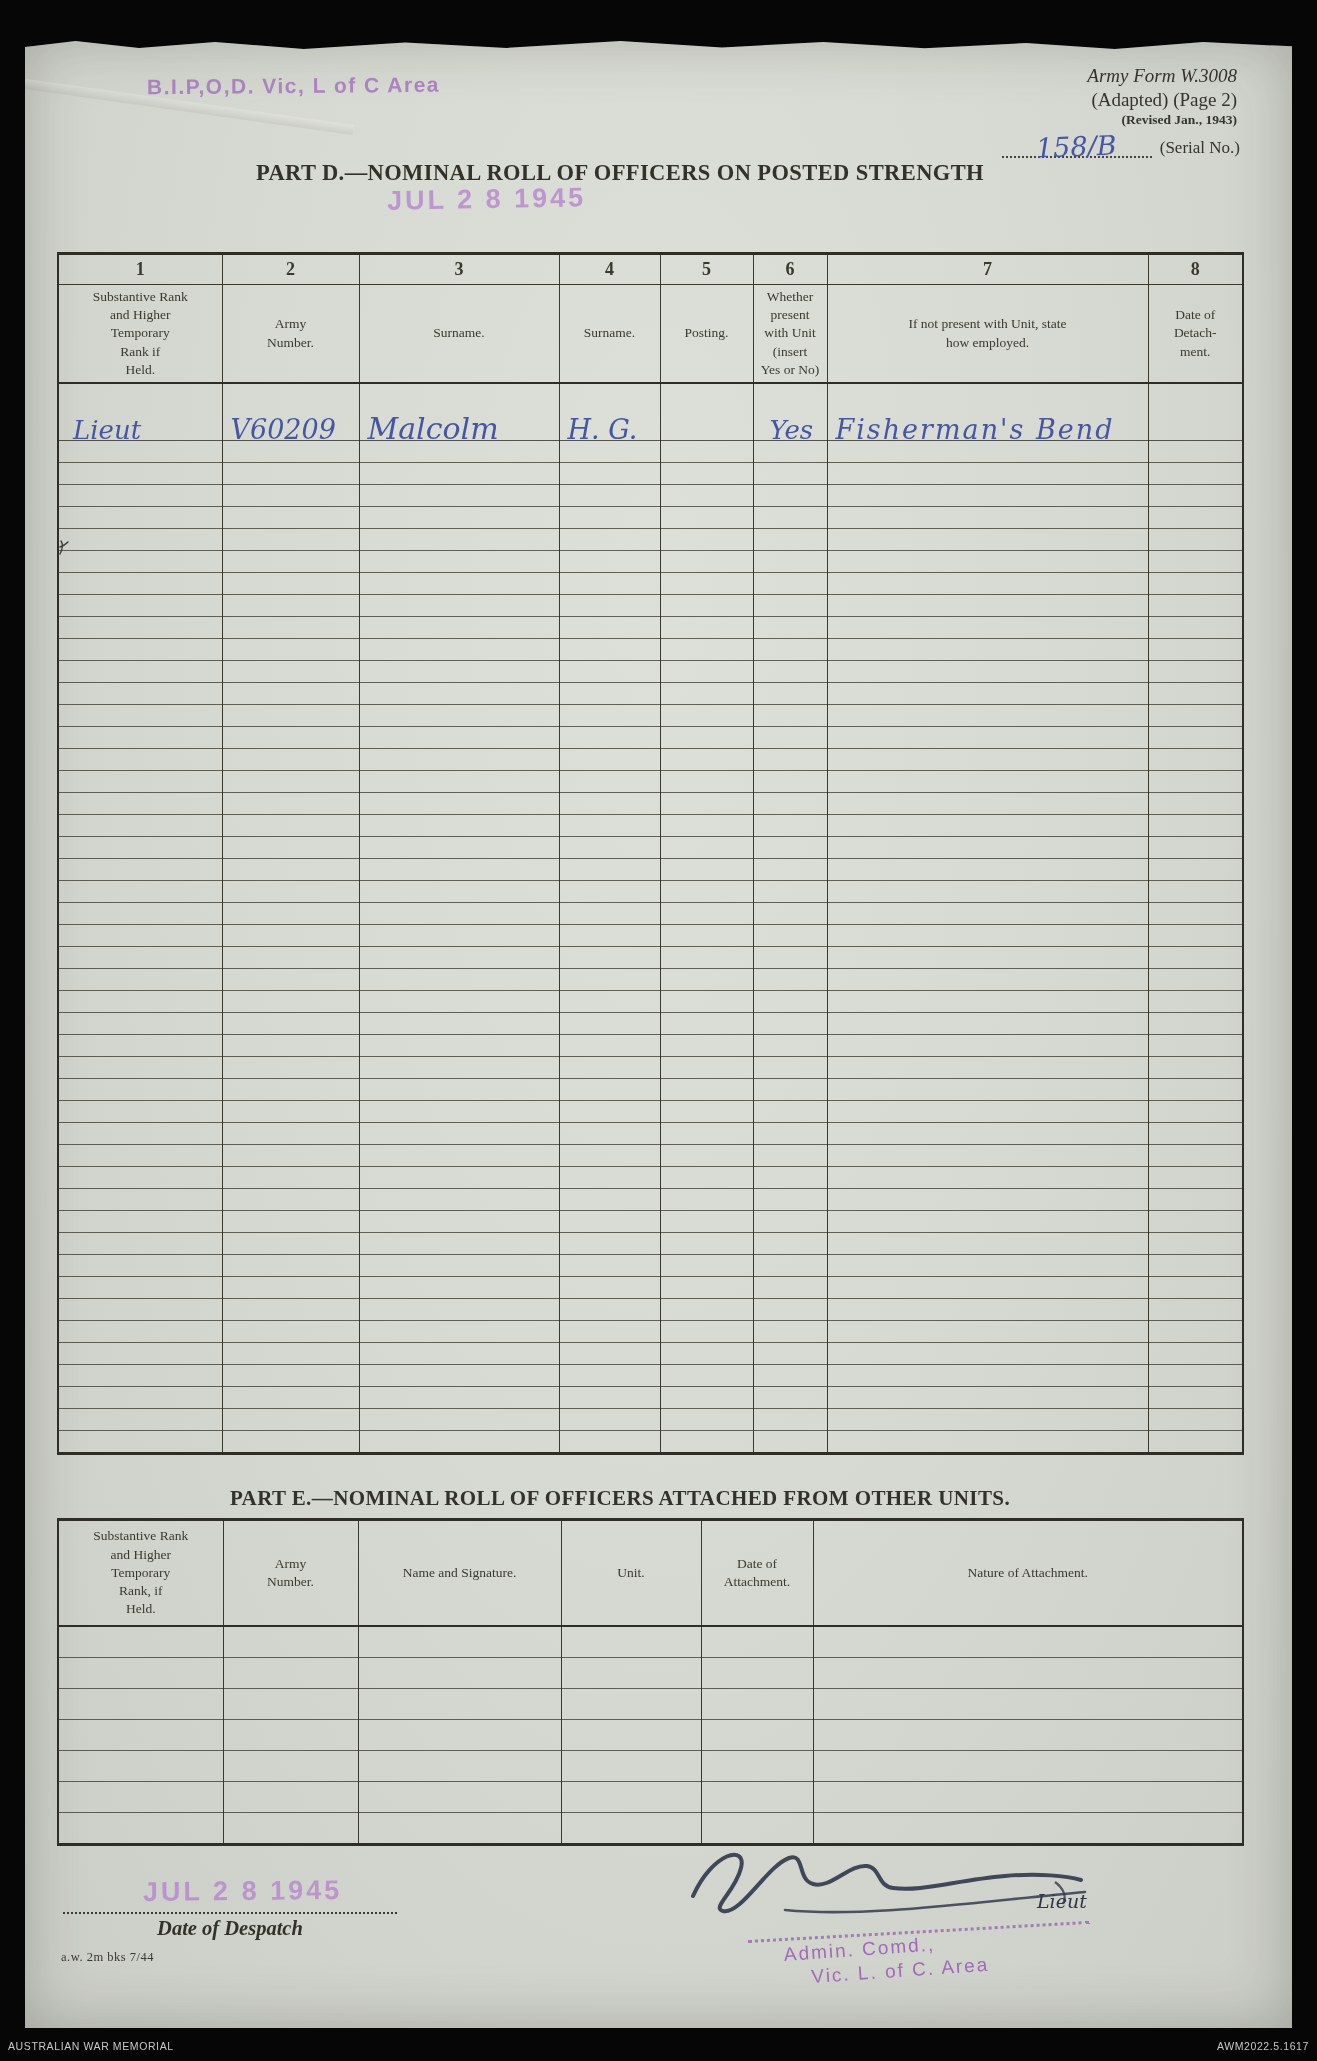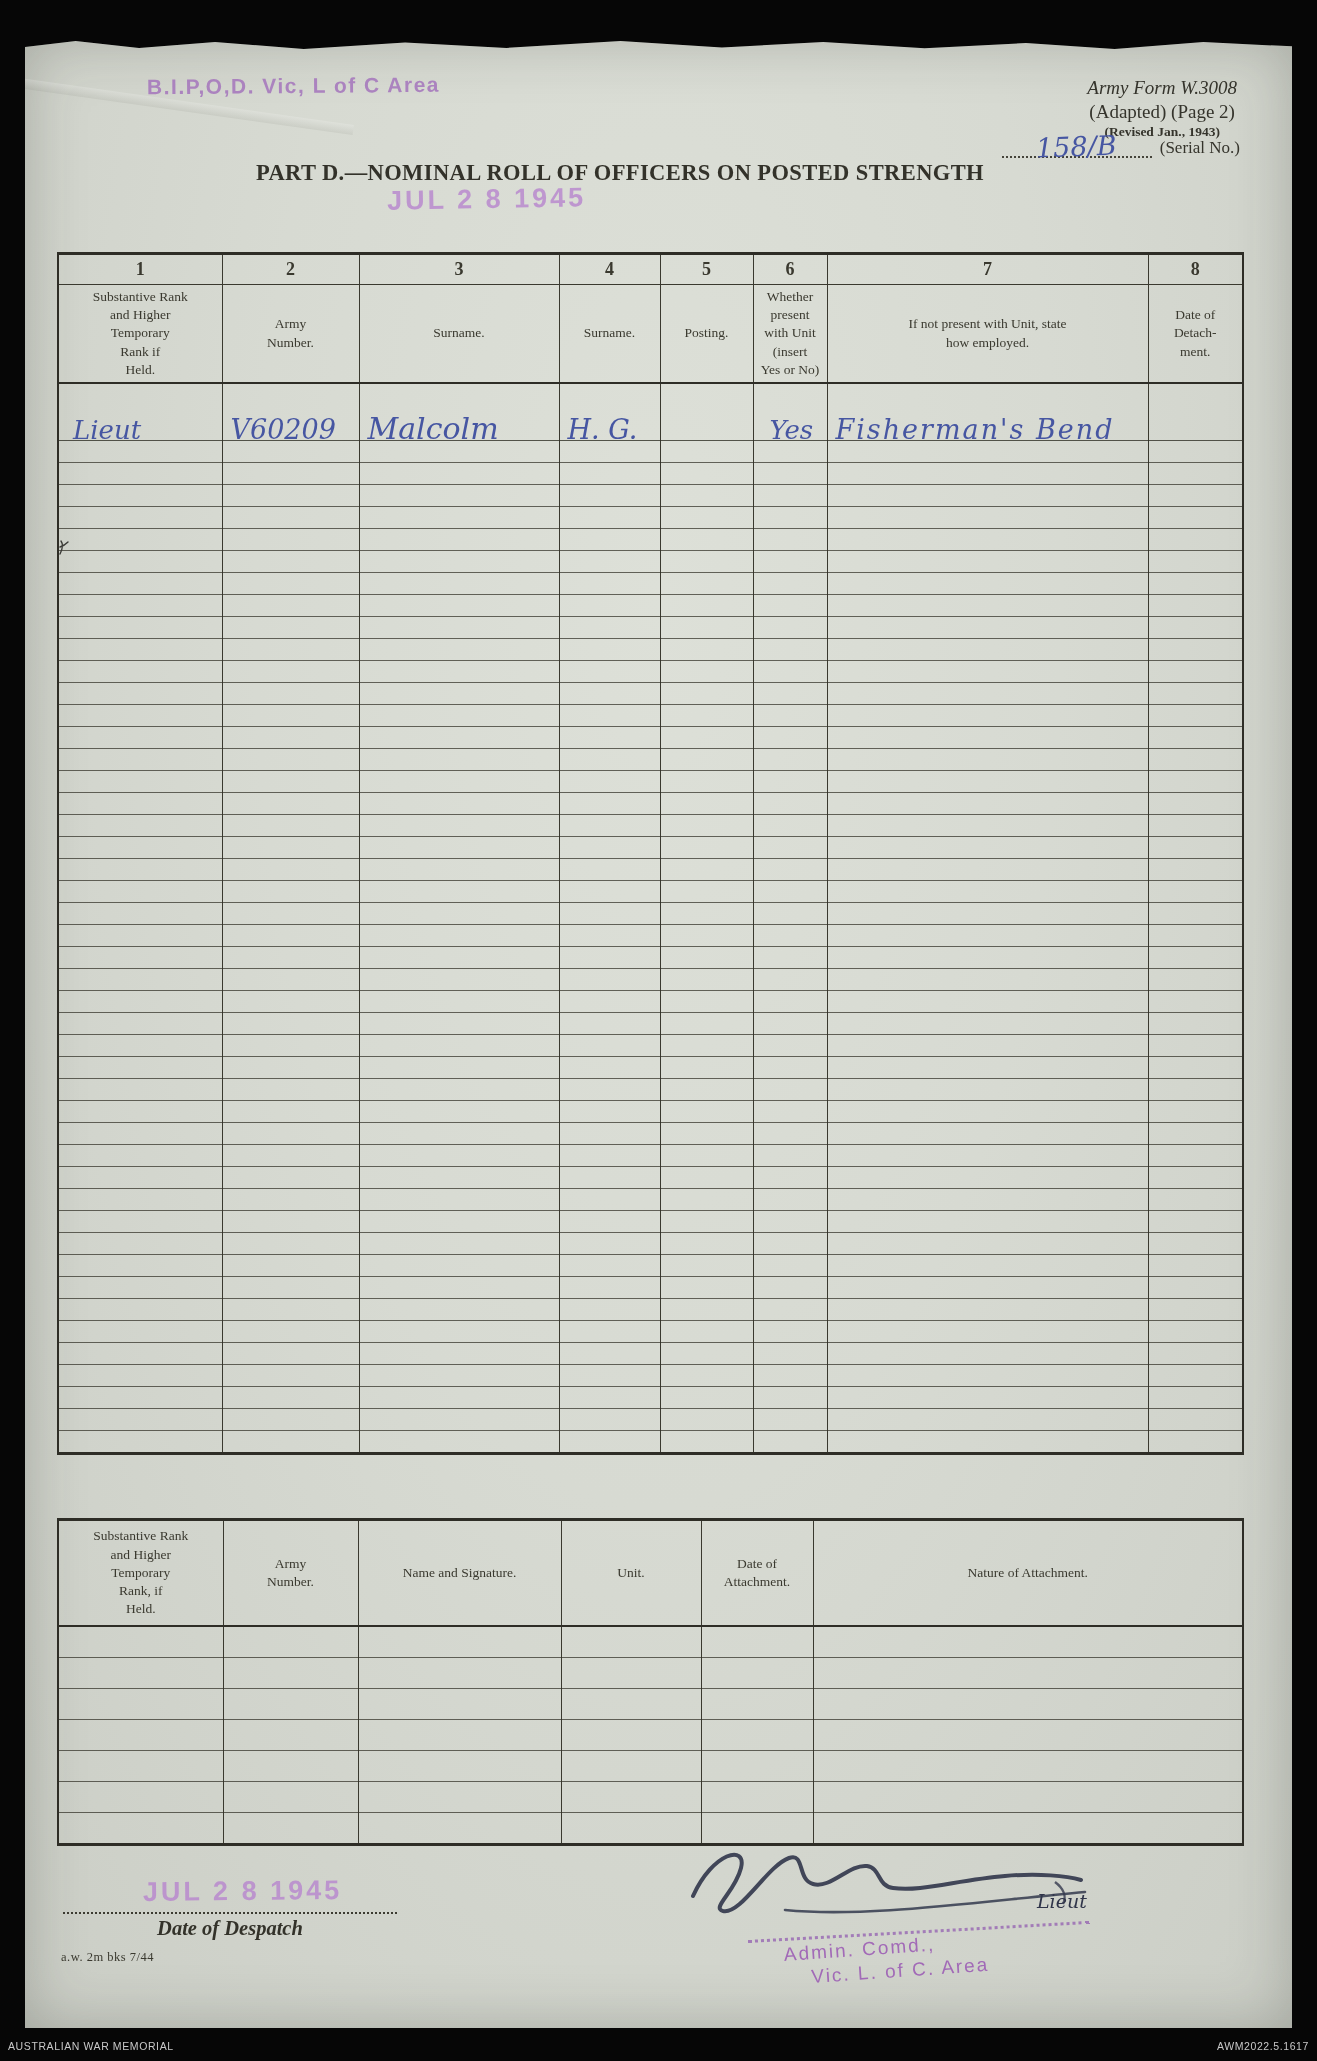--- a/index.html
+++ b/index.html
@@ -13,21 +13,21 @@
         box-shadow:inset 0 0 60px rgba(40,42,35,.25);}
   .crease{position:absolute;left:-30px;top:60px;width:360px;height:10px;
           background:linear-gradient(to bottom,rgba(255,255,255,.35),rgba(90,90,80,.18));
           transform:rotate(8deg);opacity:.5;}
   
   .stamp-purple{color:#a678bd;font-family:"Liberation Sans",sans-serif;font-weight:bold;opacity:.88;}
   .stamp-bip{position:absolute;left:122px;top:34px;font-size:21px;letter-spacing:1.5px;transform:rotate(-.5deg);}
   .unit-row{position:absolute;left:42px;top:48px;width:478px;display:flex;align-items:flex-end;}
   .dotline{flex:1;border-bottom:2px dotted #45443a;height:24px;}
   .unit-label{font-style:italic;font-weight:bold;font-size:17px;color:#35342c;margin-left:2px;margin-bottom:-4px;}
-  .form-block{position:absolute;right:55px;top:36px;text-align:center;color:#35342c;line-height:1.25;}
+  .form-block{position:absolute;right:55px;top:24px;text-align:right;color:#35342c;line-height:1.25;}
   .form-name{font-style:italic;font-size:19px;}
   .form-sub{font-size:19px;}
   .form-rev{font-size:13.5px;font-weight:bold;}
   .serial-row{position:absolute;right:52px;top:92px;display:flex;align-items:flex-end;}
   .serial-dots{width:150px;border-bottom:2px dotted #45443a;text-align:center;}
   .hw{font-family:"DejaVu Serif",serif;font-style:italic;color:#4656a2;}
   .serial-hw{font-size:27px;display:inline-block;transform:rotate(-2deg);line-height:.8;position:relative;top:4px;}
   .serial-label{font-size:17px;color:#35342c;margin-left:8px;white-space:nowrap;}
   .title-d{position:absolute;left:0;top:120px;width:1190px;text-align:center;
            font-size:22.5px;font-weight:bold;color:#33322a;letter-spacing:.4px;}
@@ -643,20 +643,21 @@
           </tr>
         </tbody>
     </table>
 
     <div class="stray-mark">
       <svg width="12" height="16" viewBox="0 0 12 16">
           <path d="M3,1 C6,5 4,10 2,14 M2,7 C5,6 8,4 10,2" stroke="#3a3a36" stroke-width="1.4" fill="none" stroke-linecap="round"></path>
         </svg>
     </div>
 
+    <div class="title-e">PART E.—NOMINAL ROLL OF OFFICERS ATTACHED FROM OTHER UNITS.</div>
     <table class="roll table-e">
       <colgroup>
         <col style="width:165px">
           <col style="width:135px">
           <col style="width:203px">
         <col style="width:140px">
           <col style="width:112px">
           <col style="width:430px">
       </colgroup>
       <thead>

